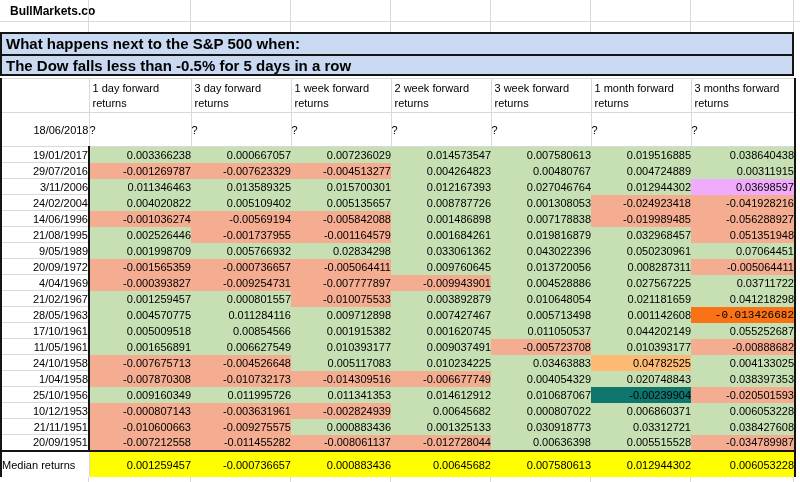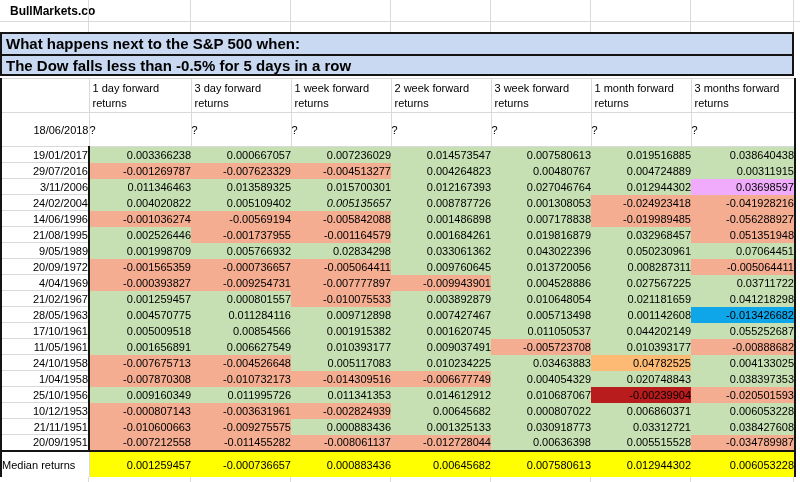--- a/index.html
+++ b/index.html
@@ -128,21 +128,21 @@
           <td class="val" style="background: rgb(198, 224, 180);">0.015700301</td>
           <td class="val" style="background: rgb(198, 224, 180);">0.012167393</td>
           <td class="val" style="background: rgb(198, 224, 180);">0.027046764</td>
           <td class="val" style="background: rgb(198, 224, 180);">0.012944302</td>
           <td class="val" style="background: #f0abfc;">0.03698597</td>
         </tr>
         <tr class="data">
           <td class="datec">24/02/2004</td>
           <td class="val c0" style="background: rgb(198, 224, 180);">0.004020822</td>
           <td class="val" style="background: rgb(198, 224, 180);">0.005109402</td>
-          <td class="val" style="background: rgb(198, 224, 180); font-style: italic;">0.005135657</td>
+          <td class="val" style="background: rgb(198, 224, 180);">0.005135657</td>
           <td class="val" style="background: rgb(198, 224, 180);">0.008787726</td>
           <td class="val" style="background: rgb(198, 224, 180);">0.001308053</td>
           <td class="val" style="background: rgb(245, 173, 146);">-0.024923418</td>
           <td class="val" style="background: rgb(245, 173, 146);">-0.041928216</td>
         </tr>
         <tr class="data">
           <td class="datec">14/06/1996</td>
           <td class="val c0" style="background: rgb(245, 173, 146);">-0.001036274</td>
           <td class="val" style="background: rgb(245, 173, 146);">-0.00569194</td>
           <td class="val" style="background: rgb(245, 173, 146);">-0.005842088</td>
@@ -202,21 +202,21 @@
           <td class="val" style="background: rgb(198, 224, 180);">0.041218298</td>
         </tr>
         <tr class="data">
           <td class="datec">28/05/1963</td>
           <td class="val c0" style="background: rgb(198, 224, 180);">0.004570775</td>
           <td class="val" style="background: rgb(198, 224, 180);">0.011284116</td>
           <td class="val" style="background: rgb(198, 224, 180);">0.009712898</td>
           <td class="val" style="background: rgb(198, 224, 180);">0.007427467</td>
           <td class="val" style="background: rgb(198, 224, 180); text-align: right;">0.005713498</td>
           <td class="val" style="background: rgb(198, 224, 180);">0.001142608</td>
-          <td class="val" style="background: #0ea5e9;">-0.013426682</td>
+          <td class="val" style="background: #f97316; font-family: Liberation Mono, monospace;">-0.013426682</td>
         </tr>
         <tr class="data">
           <td class="datec">17/10/1961</td>
           <td class="val c0" style="background: rgb(198, 224, 180);">0.005009518</td>
           <td class="val" style="background: rgb(198, 224, 180);">0.00854566</td>
           <td class="val" style="background: rgb(198, 224, 180);">0.001915382</td>
           <td class="val" style="background: rgb(198, 224, 180);">0.001620745</td>
           <td class="val" style="background: rgb(198, 224, 180);">0.011050537</td>
           <td class="val" style="background: rgb(198, 224, 180);">0.044202149</td>
           <td class="val" style="background: rgb(198, 224, 180);">0.055252687</td>
@@ -251,21 +251,21 @@
           <td class="val" style="background: rgb(198, 224, 180);">0.020748843</td>
           <td class="val" style="background: rgb(198, 224, 180);">0.038397353</td>
         </tr>
         <tr class="data">
           <td class="datec">25/10/1956</td>
           <td class="val c0" style="background: rgb(198, 224, 180);">0.009160349</td>
           <td class="val" style="background: rgb(198, 224, 180);">0.011995726</td>
           <td class="val" style="background: rgb(198, 224, 180);">0.011341353</td>
           <td class="val" style="background: rgb(198, 224, 180);">0.014612912</td>
           <td class="val" style="background: rgb(198, 224, 180);">0.010687067</td>
-          <td class="val" style="background: #b91c1c;">-0.00239904</td>
+          <td class="val" style="background: #0f766e;">-0.00239904</td>
           <td class="val" style="background: rgb(245, 173, 146);">-0.020501593</td>
         </tr>
         <tr class="data">
           <td class="datec">10/12/1953</td>
           <td class="val c0" style="background: rgb(245, 173, 146);">-0.000807143</td>
           <td class="val" style="background: rgb(245, 173, 146);">-0.003631961</td>
           <td class="val" style="background: rgb(245, 173, 146);">-0.002824939</td>
           <td class="val" style="background: rgb(198, 224, 180);">0.00645682</td>
           <td class="val" style="background: rgb(198, 224, 180);">0.000807022</td>
           <td class="val" style="background: rgb(198, 224, 180);">0.006860371</td>

